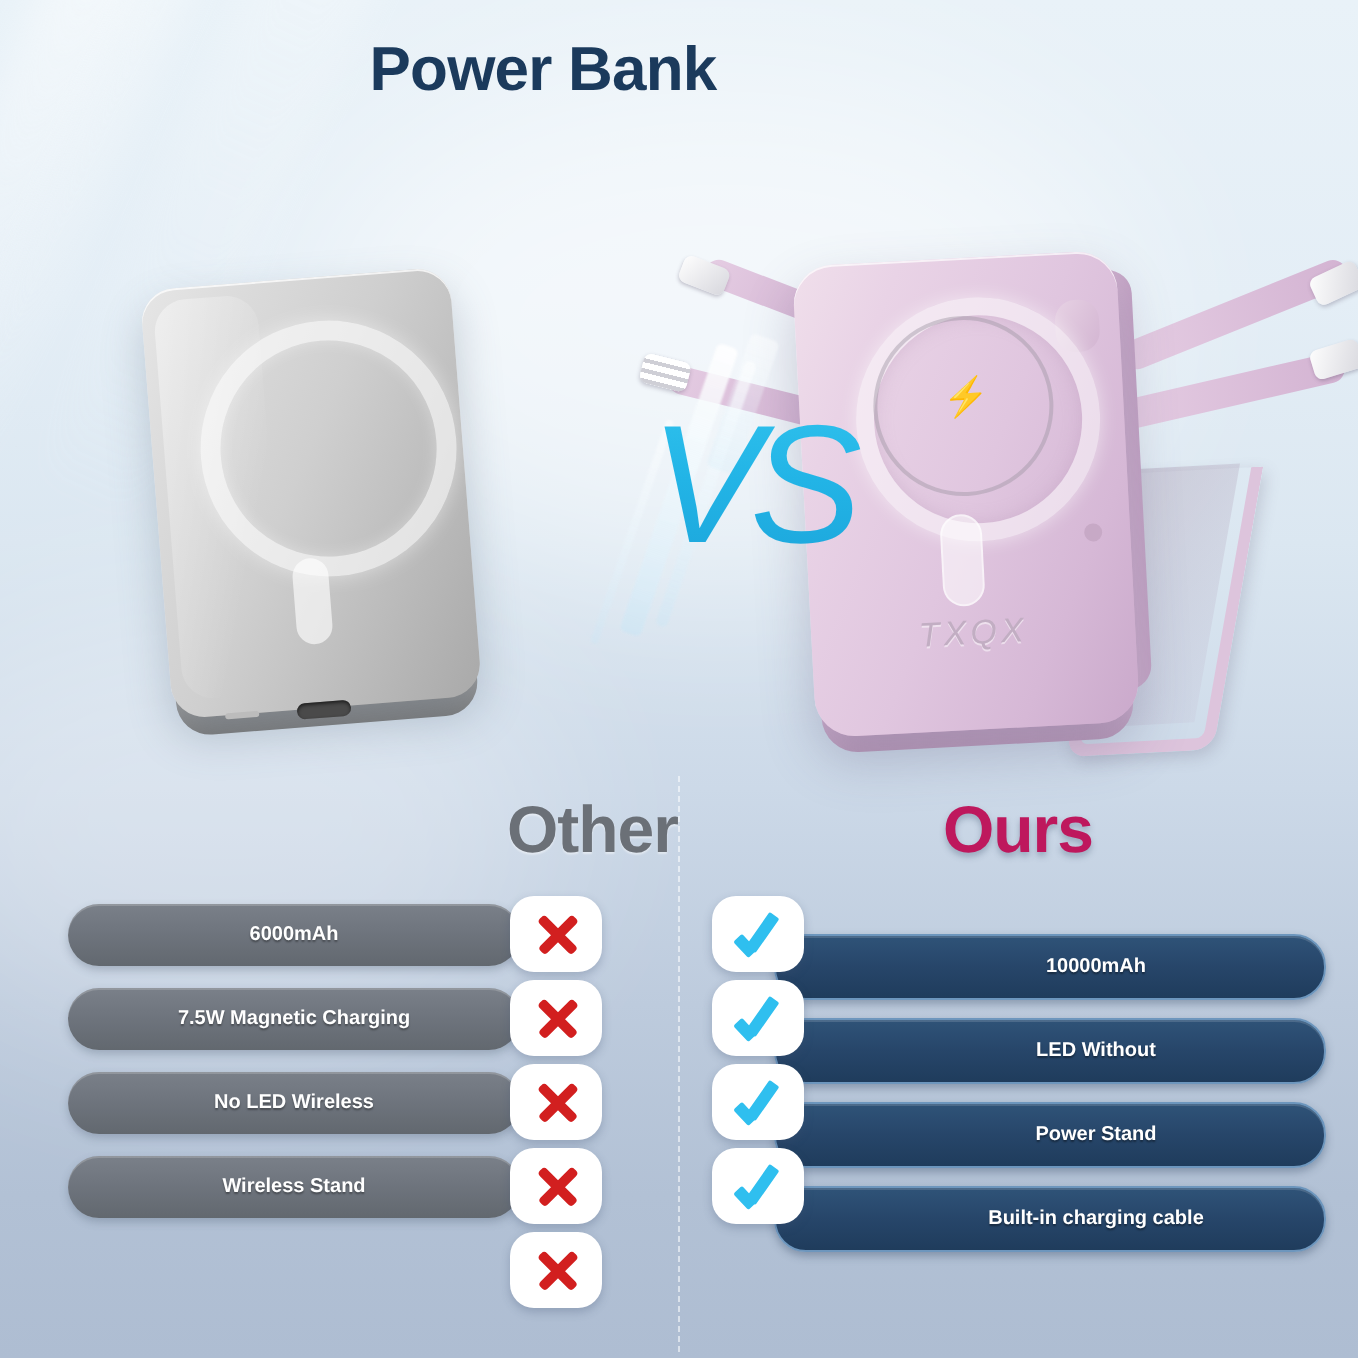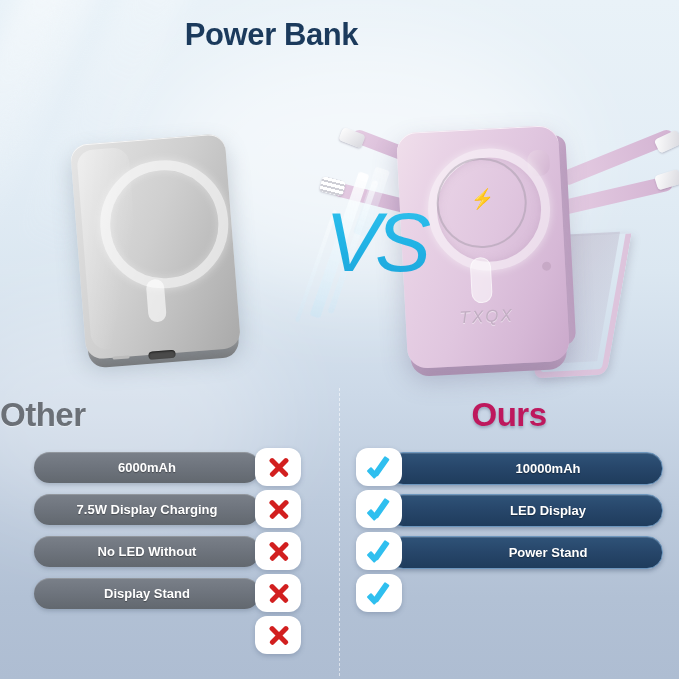--- a/index.html
+++ b/index.html
@@ -111,43 +111,43 @@
     background:linear-gradient(to bottom,#35c7f0 0%,#22b4e6 45%,#1a9fd6 100%);
     -webkit-background-clip:text;background-clip:text;color:transparent;
     text-align:center;margin-left:31px;}
 
   
   .divider{position:absolute;left:339px;top:388px;width:0;height:288px;
     border-left:1px dashed rgba(255,255,255,.55);}
 
   
   .head{position:absolute;top:396px;font-size:33px;font-weight:bold;letter-spacing:-.5px;}
-  .head-other{left:0;width:339px;text-align:left;color:#6b7077;
+  .head-other{left:0;width:339px;text-align:right;color:#6b7077;
     text-shadow:0 1px 1px rgba(255,255,255,.45);}
   .head-ours{left:339px;width:340px;text-align:center;color:#be185d;
     text-shadow:0 2px 3px rgba(60,80,110,.35);}
 
   
   .col{position:absolute;top:448px;}
   .col-left{left:0;width:339px;}
   .col-right{left:339px;width:340px;}
   .row{position:relative;height:42px;}
 
   .pill{position:absolute;height:31px;border-radius:16px;top:4px;
     display:flex;align-items:center;justify-content:center;
-    font-size:13px;font-weight:bold;color:#fff;white-space:nowrap;}
+    font-size:10px;font-weight:bold;color:#fff;white-space:nowrap;}
   .pill-l{left:34px;width:226px;
     background:linear-gradient(to bottom,#7a8089 0%,#6e747d 48%,#62686f 100%);
     box-shadow:0 2px 4px rgba(70,85,105,.30), inset 0 1px 0 rgba(255,255,255,.18);
     text-shadow:0 1px 1px rgba(0,0,0,.35);}
   .pill-r{left:48px;width:274px;
     background:linear-gradient(to bottom,#2f5378 0%,#27466a 48%,#1f3c5c 100%);
     border:1.5px solid #6d96bd;
     box-shadow:0 2px 4px rgba(40,60,90,.35), inset 0 1px 0 rgba(255,255,255,.14);
-    text-shadow:0 1px 1px rgba(0,0,0,.4);}
+    text-shadow:0 1px 1px rgba(0,0,0,.4);margin-top:15px;}
   .pill-r span{display:block;padding-left:46px;}
 
   .badge{position:absolute;top:0;width:46px;height:38px;border-radius:12px;
     background:#fff;box-shadow:0 2px 5px rgba(60,80,110,.28);
     display:flex;align-items:center;justify-content:center;}
   .badge-x{left:255px;}
   .badge-c{left:17px;}
   .x-mark{position:relative;width:22px;height:22px;}
   .x-mark i{position:absolute;left:0;top:9px;width:24px;height:4.5px;border-radius:2px;background:#d21f1f;display:block;}
   .x-mark i:first-child{transform:rotate(45deg);}
@@ -229,39 +229,39 @@
     <div class="row">
       <div class="pill pill-l">6000mAh</div>
       <div class="badge badge-x">
         <span class="x-mark">
             <i></i>
             <i></i>
           </span>
       </div>
     </div>
     <div class="row">
-      <div class="pill pill-l">7.5W Display Charging</div>
-      <div class="badge badge-x">
-        <span class="x-mark">
-            <i></i>
-            <i></i>
-          </span>
-      </div>
-    </div>
-    <div class="row">
-      <div class="pill pill-l">No LED Without</div>
-      <div class="badge badge-x">
-        <span class="x-mark">
-            <i></i>
-            <i></i>
-          </span>
-      </div>
-    </div>
-    <div class="row">
-      <div class="pill pill-l">Display Stand</div>
+      <div class="pill pill-l">7.5W Magnetic Charging</div>
+      <div class="badge badge-x">
+        <span class="x-mark">
+            <i></i>
+            <i></i>
+          </span>
+      </div>
+    </div>
+    <div class="row">
+      <div class="pill pill-l">No LED Wireless</div>
+      <div class="badge badge-x">
+        <span class="x-mark">
+            <i></i>
+            <i></i>
+          </span>
+      </div>
+    </div>
+    <div class="row">
+      <div class="pill pill-l">Wireless Stand</div>
       <div class="badge badge-x">
         <span class="x-mark">
             <i></i>
             <i></i>
           </span>
       </div>
     </div>
     <div class="row">
       <div class="badge badge-x">
         <span class="x-mark">
@@ -279,41 +279,44 @@
         </div>
       <div class="badge badge-c">
         <span class="c-mark">
             <i></i>
             <i></i>
           </span>
       </div>
     </div>
     <div class="row">
       <div class="pill pill-r">
-          <span>LED Display</span>
+          <span>LED Without</span>
         </div>
       <div class="badge badge-c">
         <span class="c-mark">
             <i></i>
             <i></i>
           </span>
       </div>
     </div>
     <div class="row">
       <div class="pill pill-r">
           <span>Power Stand</span>
         </div>
       <div class="badge badge-c">
         <span class="c-mark">
             <i></i>
             <i></i>
           </span>
       </div>
     </div>
     <div class="row">
+      <div class="pill pill-r">
+          <span>Built-in charging cable</span>
+        </div>
       <div class="badge badge-c">
         <span class="c-mark">
             <i></i>
             <i></i>
           </span>
       </div>
     </div>
   </div>
 
 </div>

